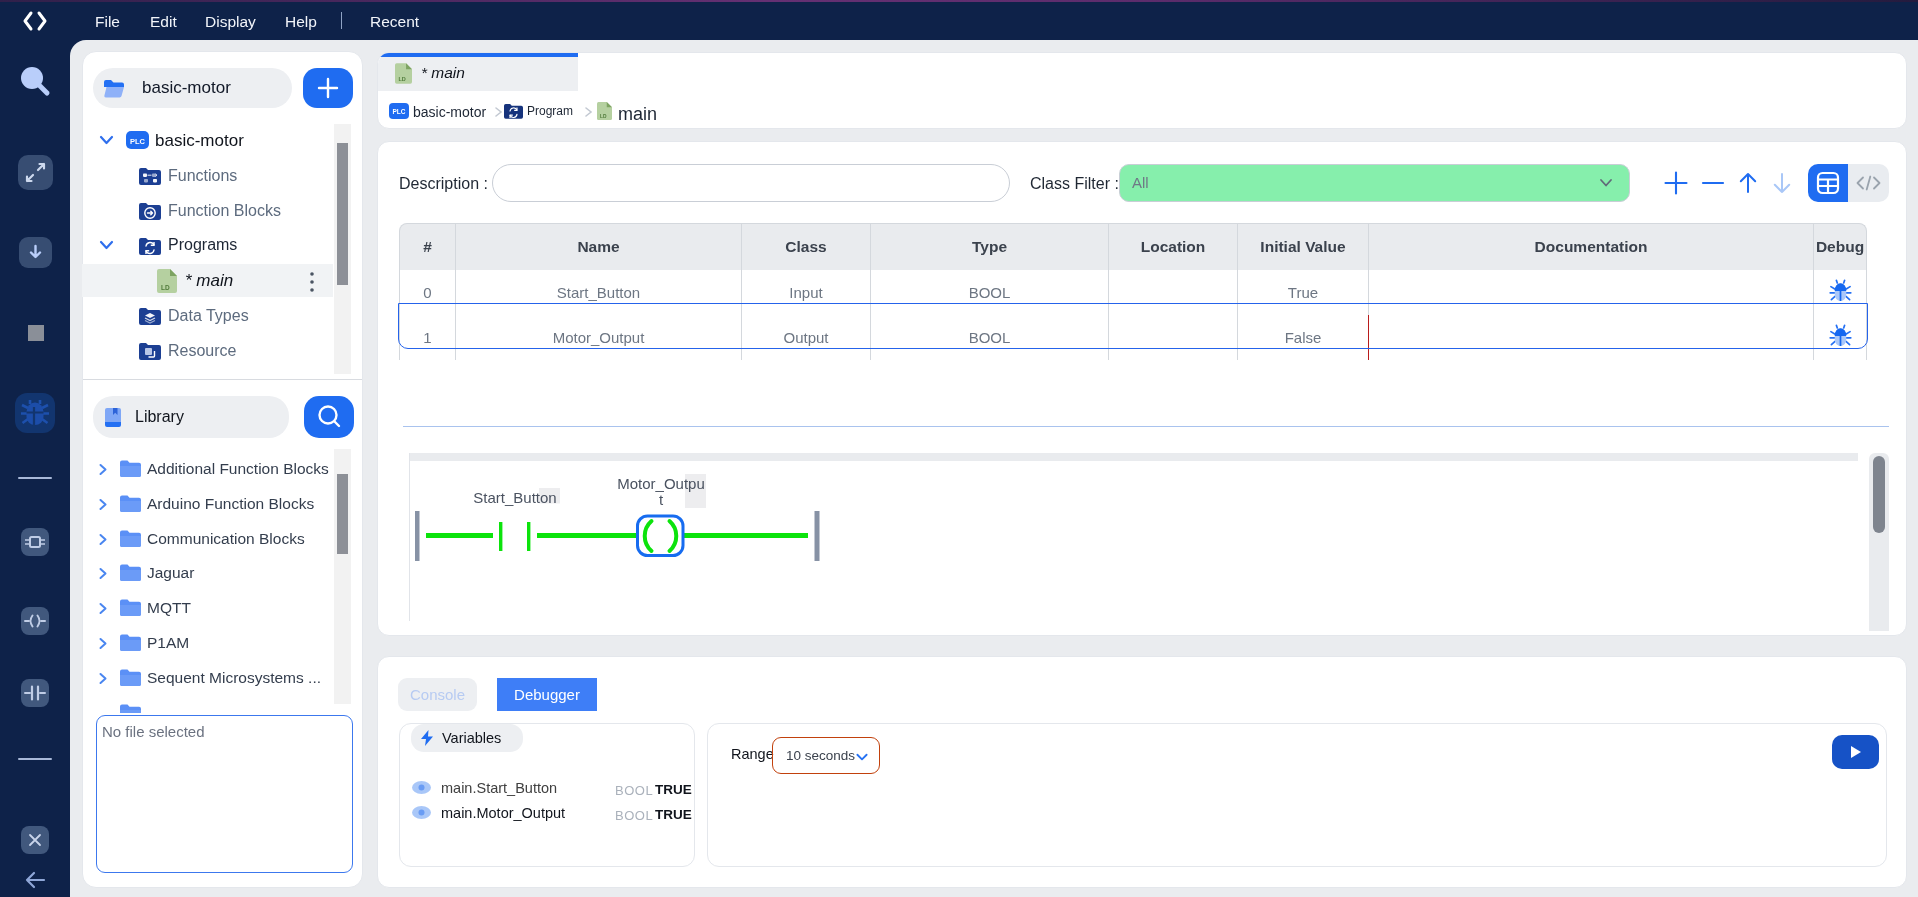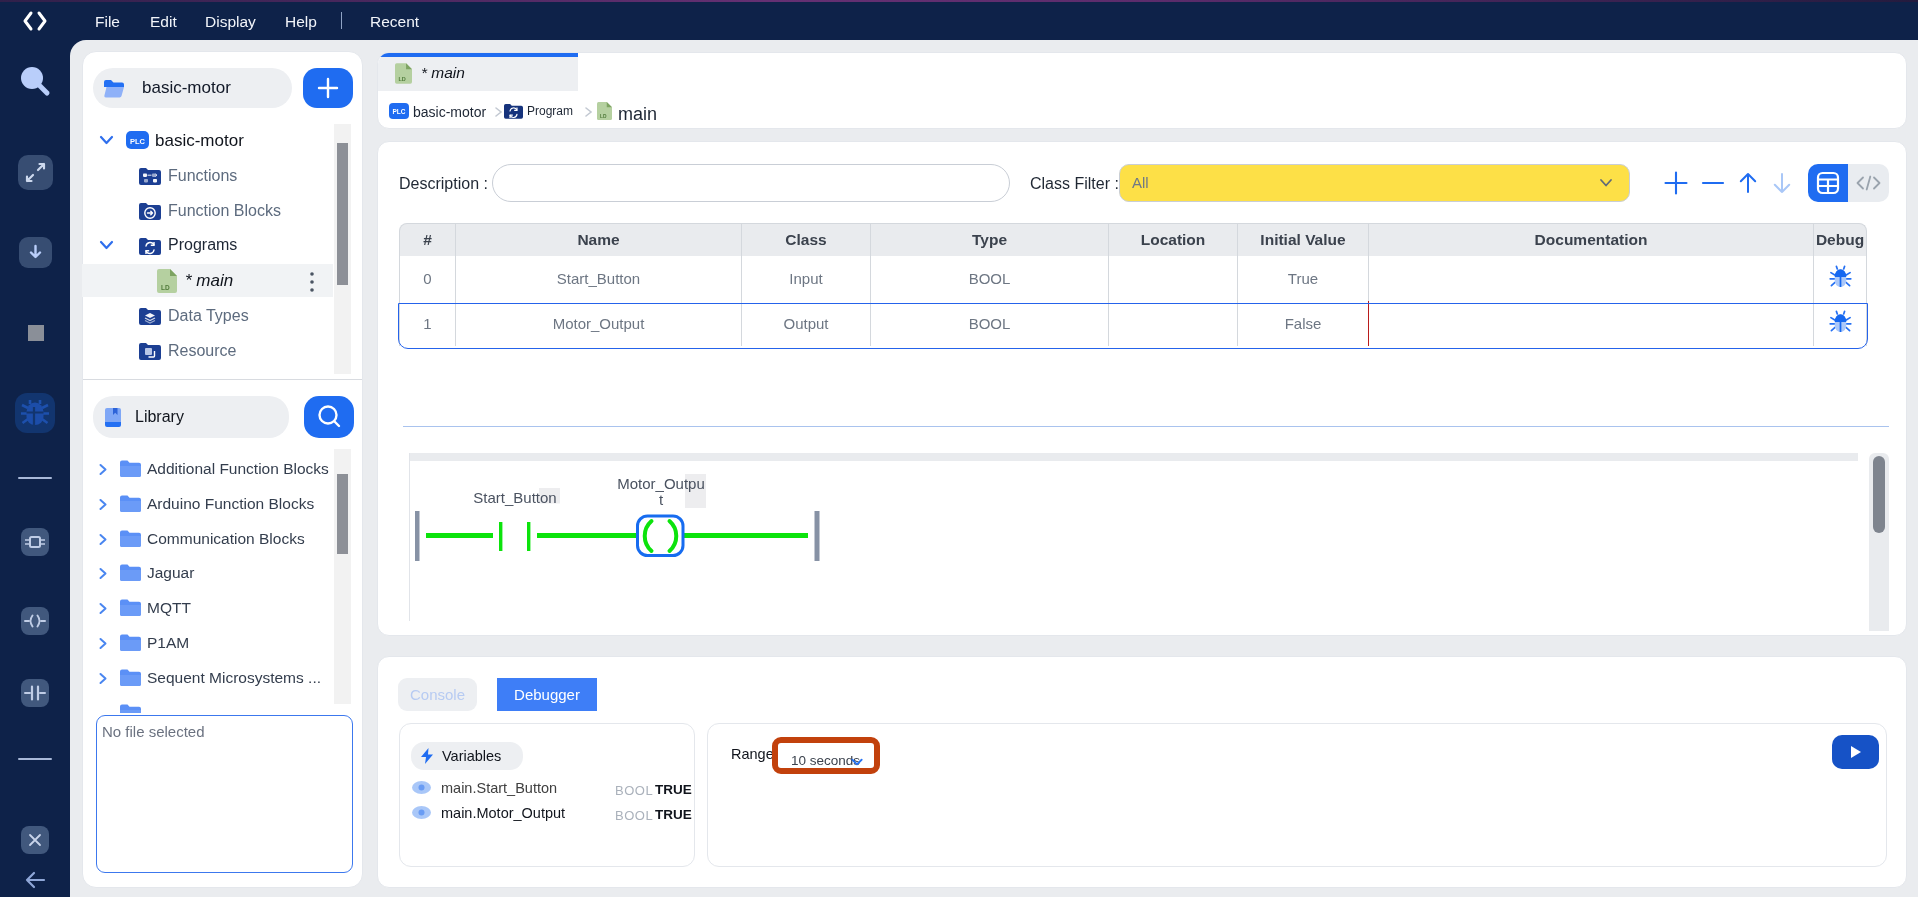--- a/index.html
+++ b/index.html
@@ -278,21 +278,21 @@
     <path d="M13 0 L20 7 H13 z" fill="#7da361"></path>
     <text x="4" y="21" font-family="Liberation Sans" font-size="6.5" font-weight="bold" fill="#4f7a3a">LD</text>
   </svg>
   <div class="abs" style="left:240px; top:51px; font-size:18px; color:#1d2634;">main</div>
 </div>
 <div class="panel" id="mainp" style="left:377px; top:141px; width:1530px; height:495px; border-radius:12px;">
 
   <div class="abs" style="left:21px; top:33px; font-size:16px; color:#1f2733;">Description :</div>
   <div class="abs" style="left:114px; top:22px; width:518px; height:38px; border:1px solid #c9ced6; border-radius:19px; background:#fff;"></div>
   <div class="abs" style="left:652px; top:33px; font-size:16px; color:#1f2733;">Class Filter :</div>
-  <div class="abs" style="left:741px; top:22px; width:511px; height:38px; border:1px solid #c9ced6; border-radius:10px; background:#fde047;">
+  <div class="abs" style="left:741px; top:22px; width:511px; height:38px; border:1px solid #c9ced6; border-radius:10px; background:#86efac;">
     <span style="position:absolute; left:12px; top:9px; font-size:15px; color:#6f7886;">All</span>
     <svg style="position:absolute; right:16px; top:13px;" width="14" height="10" viewBox="0 0 14 10">
         <path d="M2 2 L7 7.5 L12 2" fill="none" stroke="#606a79" stroke-width="1.8" stroke-linecap="round" stroke-linejoin="round"></path>
       </svg>
   </div>
   <svg class="abs" style="left:1285px; top:28px;" width="26" height="26" viewBox="0 0 26 26">
       <path d="M13 2.5 V23.5 M2.5 13 H23.5" stroke="#1f6cf1" stroke-width="2.1" stroke-linecap="round"></path>
     </svg>
   <svg class="abs" style="left:1322px; top:28px;" width="26" height="26" viewBox="0 0 26 26">
       <path d="M3 13 H23" stroke="#1f6cf1" stroke-width="2.2" stroke-linecap="round"></path>
@@ -314,21 +314,21 @@
       <path d="M15 13.5 L9.5 19 L15 24.5 M26 13.5 L31.5 19 L26 24.5 M22.3 12.5 L18.7 25.5" fill="none" stroke="#9aa3ad" stroke-width="1.8" stroke-linecap="round" stroke-linejoin="round"></path>
     </svg>
   </div>
 
   <div class="abs" id="table" style="left:21px; top:81px; width:1468px; height:207px;">
 <table style="border-collapse:separate; border-spacing:0; table-layout:fixed; width:1468px; font-family:'Liberation Sans',sans-serif;">
 <tbody>
           <tr>
 <td style="width:57px; height:33px; background:#e9ebee; border-top:1px solid #d4d8dd; border-right:1px solid #d4d8dd; border-left:1px solid #d4d8dd;border-top-left-radius:8px; text-align:center; font-size:15.5px; font-weight:bold; color:#3b424d;">#</td>
 <td style="width:286px; height:33px; background:#e9ebee; border-top:1px solid #d4d8dd; border-right:1px solid #d4d8dd;  text-align:center; font-size:15.5px; font-weight:bold; color:#3b424d;">Name</td>
-<td style="width:129px; height:33px; background:#e9ebee; border-top:1px solid #d4d8dd; border-right:1px solid #d4d8dd;  text-align:center; font-size:15.5px; font-weight:bold; color:#3b424d;">Class</td>
+<td style="width:129px; height:47px; background:#e9ebee; border-top:1px solid #d4d8dd; border-right:1px solid #d4d8dd;  text-align:center; font-size:15.5px; font-weight:bold; color:#3b424d;">Class</td>
 <td style="width:238px; height:33px; background:#e9ebee; border-top:1px solid #d4d8dd; border-right:1px solid #d4d8dd;  text-align:center; font-size:15.5px; font-weight:bold; color:#3b424d;">Type</td>
 <td style="width:129px; height:33px; background:#e9ebee; border-top:1px solid #d4d8dd; border-right:1px solid #d4d8dd;  text-align:center; font-size:15.5px; font-weight:bold; color:#3b424d;">Location</td>
 <td style="width:131px; height:33px; background:#e9ebee; border-top:1px solid #d4d8dd; border-right:1px solid #d4d8dd;  text-align:center; font-size:15.5px; font-weight:bold; color:#3b424d;">Initial Value</td>
 <td style="width:445px; height:33px; background:#e9ebee; border-top:1px solid #d4d8dd; border-right:1px solid #d4d8dd;  text-align:center; font-size:15.5px; font-weight:bold; color:#3b424d;">Documentation</td>
 <td style="width:53px; height:33px; background:#e9ebee; border-top:1px solid #d4d8dd; border-right:1px solid #d4d8dd; border-top-right-radius:8px; text-align:center; font-size:15.5px; font-weight:bold; color:#3b424d;">Debug</td>
 </tr>
 <tr>
 <td style="width:57px; height:45px; background:#fff; border-right:1px solid #d4d8dd; border-left:1px solid #d4d8dd; text-align:center; font-size:15px; color:#6d7683;">0</td>
 <td style="width:286px; height:45px; background:#fff; border-right:1px solid #d4d8dd;  text-align:center; font-size:15px; color:#6d7683;">Start_Button</td>
 <td style="width:129px; height:45px; background:#fff; border-right:1px solid #d4d8dd;  text-align:center; font-size:15px; color:#6d7683;">Input</td>
@@ -395,21 +395,21 @@
     <rect x="259.5" y="74" width="45.5" height="39.5" rx="10" fill="#fff" stroke="#176cf0" stroke-width="3"></rect>
     <path d="M273.5 79 a20 20 0 0 0 0 30" fill="none" stroke="#0ce30c" stroke-width="4" stroke-linecap="round"></path>
     <path d="M291.5 79 a20 20 0 0 1 0 30" fill="none" stroke="#0ce30c" stroke-width="4" stroke-linecap="round"></path>
   </svg>
 </div>
 <div class="panel" style="left:377px; top:656px; width:1530px; height:232px; border-radius:12px;">
   <div class="abs flexrow" style="left:20px; top:21px; width:79px; height:33px; background:#edeff2; border-radius:9px; justify-content:center; font-size:15px; color:#b7cbf2;">Console</div>
   <div class="abs flexrow" style="left:119px; top:21px; width:100px; height:33px; background:#3e7ef7; border-radius:0; justify-content:center; font-size:15px; color:#fff;">Debugger</div>
 
   <div class="abs" style="left:21px; top:66px; width:296px; height:144px; border:1px solid #e4e7ec; border-radius:12px;">
-    <div class="abs flexrow" style="left:11px; top:18px; width:112px; height:28px; background:#edeff2; border-radius:13px;">
+    <div class="abs flexrow" style="left:11px; top:0; width:112px; height:28px; background:#edeff2; border-radius:13px;">
       <svg style="margin-left:10px;" width="13" height="16" viewBox="0 0 13 16">
           <path d="M7.5 0 L0 9 H5 L4 16 L12 6.5 H7 z" fill="#1f6cf1"></path>
         </svg>
       <span style="margin-left:8px; font-size:14.5px; color:#10141c;">Variables</span>
     </div>
     <svg class="abs" style="left:12px; top:57px;" width="19" height="13" viewBox="0 0 19 13">
       <ellipse cx="9.5" cy="6.5" rx="9.5" ry="6.5" fill="#a9c7f8"></ellipse>
       <circle cx="9.5" cy="6.5" r="3" fill="#699cf4"></circle>
     </svg>
     <div class="abs" style="left:41px; top:56px; font-size:14.5px; color:#404040;">main.Start_Button</div>
@@ -419,21 +419,21 @@
       <ellipse cx="9.5" cy="6.5" rx="9.5" ry="6.5" fill="#a9c7f8"></ellipse>
       <circle cx="9.5" cy="6.5" r="3" fill="#699cf4"></circle>
     </svg>
     <div class="abs" style="left:41px; top:81px; font-size:14.5px; color:#10141c;">main.Motor_Output</div>
     <div class="abs" style="left:215px; top:84px; font-size:13px; color:#aab1bb; letter-spacing:0.5px;">BOOL</div>
     <div class="abs" style="left:255px; top:83px; font-size:13.5px; font-weight:bold; color:#10141c;">TRUE</div>
   </div>
 
   <div class="abs" style="left:329px; top:66px; width:1180px; height:144px; border:1px solid #e4e7ec; border-radius:12px;">
     <div class="abs" style="left:23px; top:22px; font-size:14.5px; color:#10141c;">Range</div>
-    <div class="abs" style="left:64px; top:13px; width:108px; height:37px; border:6px solid #c2410c; border-radius:9px;">
+    <div class="abs" style="left:64px; top:13px; width:108px; height:37px; border:1px solid #c2410c; border-radius:9px;">
       <span style="position:absolute; left:13px; top:10px; font-size:13.5px; color:#3b424d;">10 seconds</span>
       <svg style="position:absolute; right:11px; top:15px;" width="12" height="9" viewBox="0 0 13 9">
           <path d="M1.5 1.5 L6.5 6.5 L11.5 1.5" fill="none" stroke="#2672f3" stroke-width="2" stroke-linecap="round" stroke-linejoin="round"></path>
         </svg>
     </div>
     <div class="abs flexrow" style="left:1124px; top:11px; width:47px; height:34px; background:#1652c6; border-radius:10px; justify-content:center;">
       <svg width="12" height="14" viewBox="0 0 12 14">
           <path d="M1 1 L11 7 L1 13 z" fill="#fff"></path>
         </svg>
     </div>

